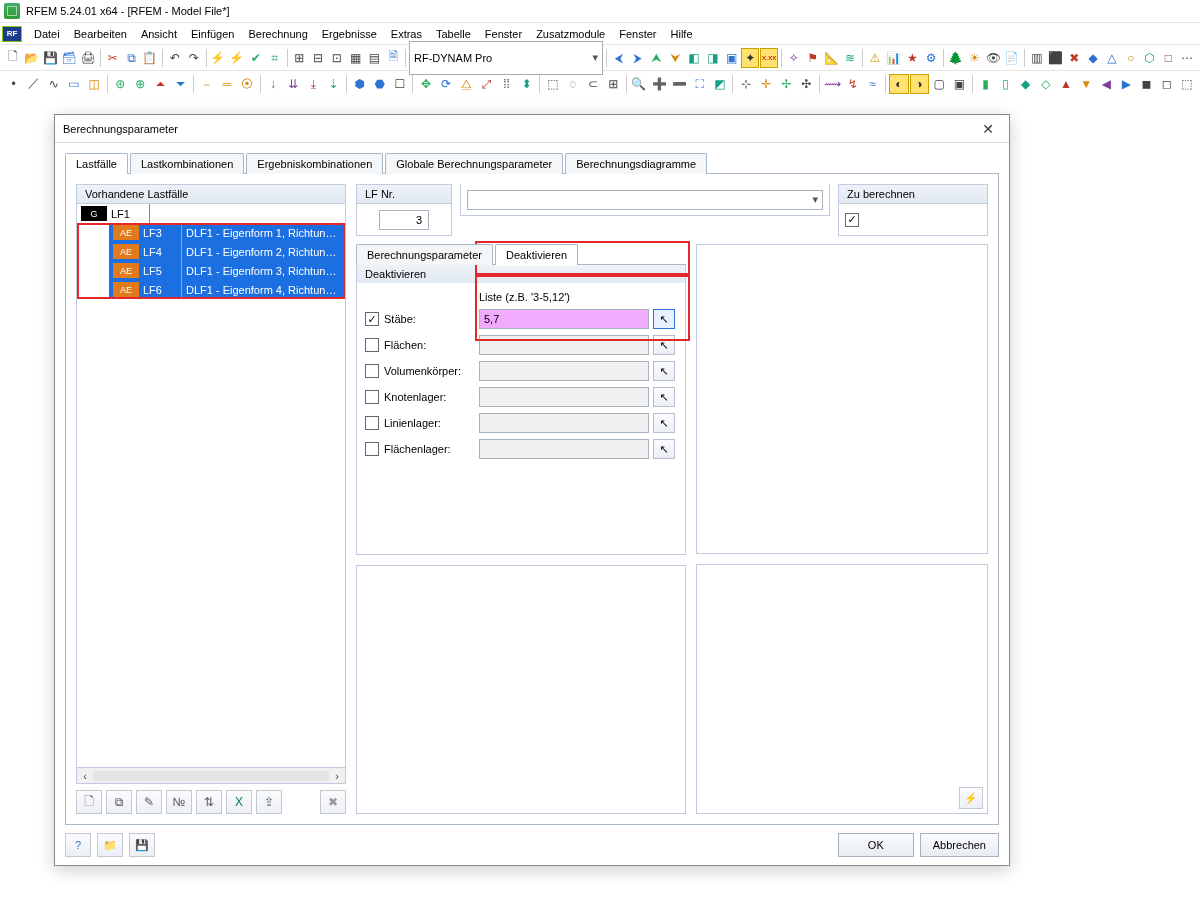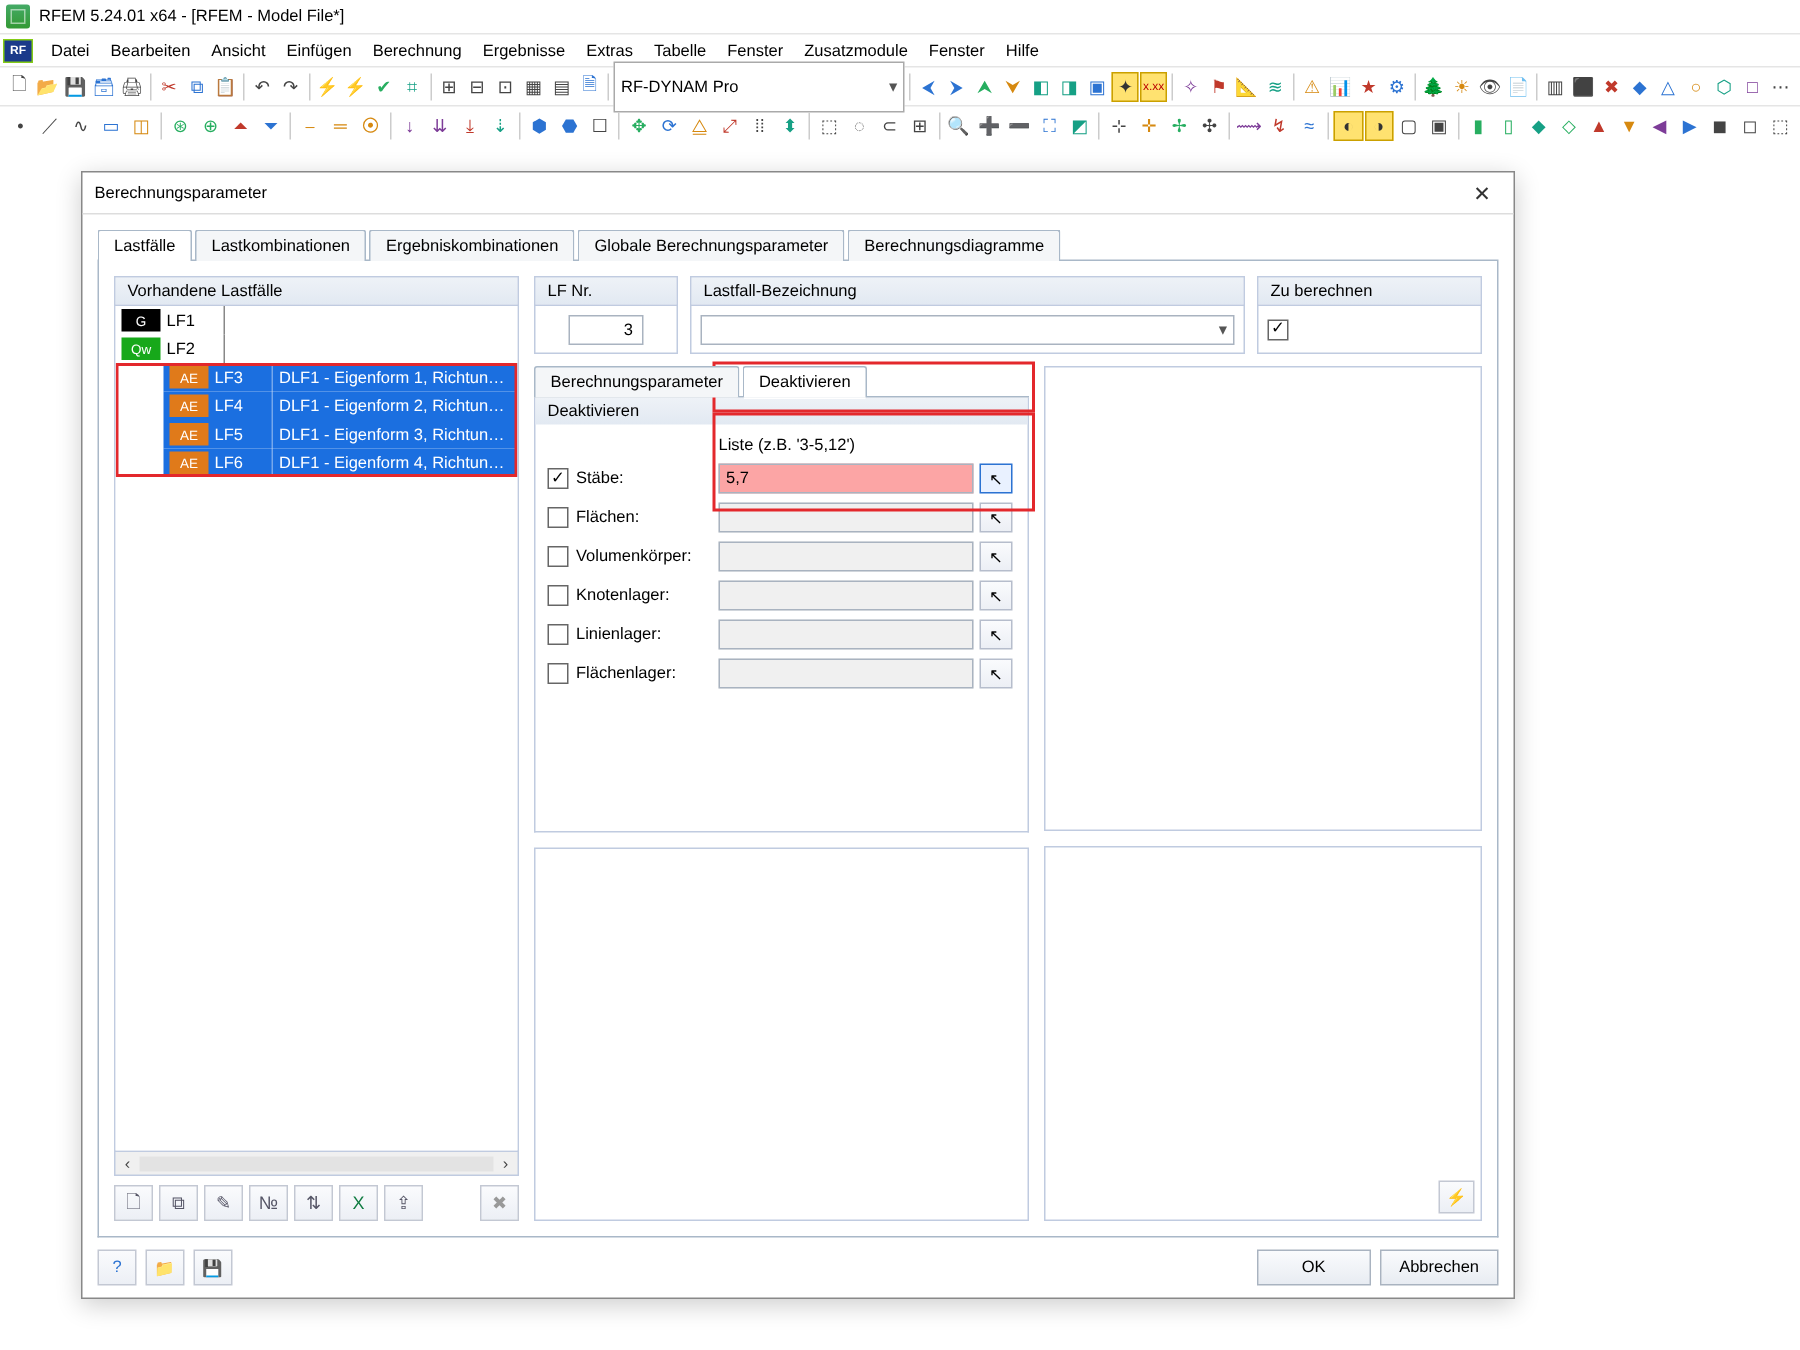--- a/index.html
+++ b/index.html
@@ -76,21 +76,21 @@
 
 .sub-tabs { margin-top: 8px; }
 .detab-wrap { position: relative; }
 .detab { border: 1px solid #c0cbe0; background: #fff; display: flex; flex-direction: column; }
 .detab-cap { background: linear-gradient(#eef2f7, #e2e9f2); padding: 3px 8px; }
 .de-body { padding: 8px; display: grid; grid-template-columns: 110px 170px 24px; row-gap: 6px; column-gap: 4px; align-items: center; }
 .de-body .lbl { display: flex; align-items: center; }
 .tiny-btn { width: 22px; height: 20px; border: 1px solid #b6bdcc; background: linear-gradient(#fafbfd,#eceff5); display:flex; align-items:center; justify-content:center; }
 .tiny-btn.hl { border-color: #2c73d2; background: #e9f1ff; }
 .listhdr { grid-column: 2 / 3; font-size: 11px; }
-.txt { height: 20px; border: 1px solid #a9b3c0; background: #fca5a5; padding: 0 4px; }
+.txt { height: 20px; border: 1px solid #a9b3c0; background: #f0abfc; padding: 0 4px; }
 .txt.ro { background: #f0f0f0; }
 .red-frame { position:absolute; border:2px solid #e3282c; pointer-events:none; }
 
 .big-blank { border: 1px solid #c0cbe0; background: #fff; }
 .action-icon { width: 24px; height: 22px; border: 1px solid #c3c8d3; background: linear-gradient(#fafbfd,#eceff5); display:flex; align-items:center; justify-content:center; color:#b88800;}
 
 .dlg-foot { height: 40px; display:flex; align-items:center; padding: 0 10px; gap: 6px; }
 .foot-btn { width: 26px; height: 24px; border: 1px solid #c3c8d3; background: linear-gradient(#fafbfd,#eceff5); display:flex; align-items:center; justify-content:center; color:#556;}
 .push-right { margin-left: auto; }
 .btn-std { min-width: 76px; height: 24px; border: 1px solid #a9b3c0; background: linear-gradient(#fafbfd,#e8ecf2); padding: 0 12px; }
@@ -280,26 +280,20 @@
 
     <div class="panel">
 
       <div class="left-col">
         <div class="groupcap">Vorhandene Lastfälle</div>
         <div class="lc-list groupbody">
           <div class="lc-rows" id="lc-rows">
               <div class="lc-row">
                 <span class="tag tag-G">G</span>
     <span class="code">LF1</span>
-    <span class="vbar"></span>
-    <span class="desc"></span>
-              </div>
-              <div class="lc-row">
-                <span class="tag tag-Qw">Qw</span>
-    <span class="code">LF2</span>
     <span class="vbar"></span>
     <span class="desc"></span>
               </div>
               <div class="red-box">
                 <div class="lc-row sel">
                   <span class="tag tag-AE">AE</span>
     <span class="code">LF3</span>
     <span class="vbar"></span>
     <span class="desc">DLF1 - Eigenform 1, Richtung - Y</span>
                 </div>
@@ -344,21 +338,20 @@
 
       <div class="right-col">
         <div class="top-row">
           <div class="grp" style="width:96px">
             <div class="groupcap">LF Nr.</div>
             <div class="groupbody inner" style="height:32px; display:flex; align-items:center; justify-content:center;">
               <input class="num-input" style="width: 50px;" value="3">
             </div>
           </div>
           <div class="grp" style="flex:1">
-            <div class="groupcap">Lastfall-Bezeichnung</div>
             <div class="groupbody inner" style="height:32px; display:flex; align-items:center;">
               <div class="select" style="flex:1">
                 <span></span>
                 <span class="arrow">▾</span>
               </div>
             </div>
           </div>
           <div class="grp" style="width:150px">
             <div class="groupcap">Zu berechnen</div>
             <div class="groupbody inner" style="height:32px; display:flex; align-items:center;">

